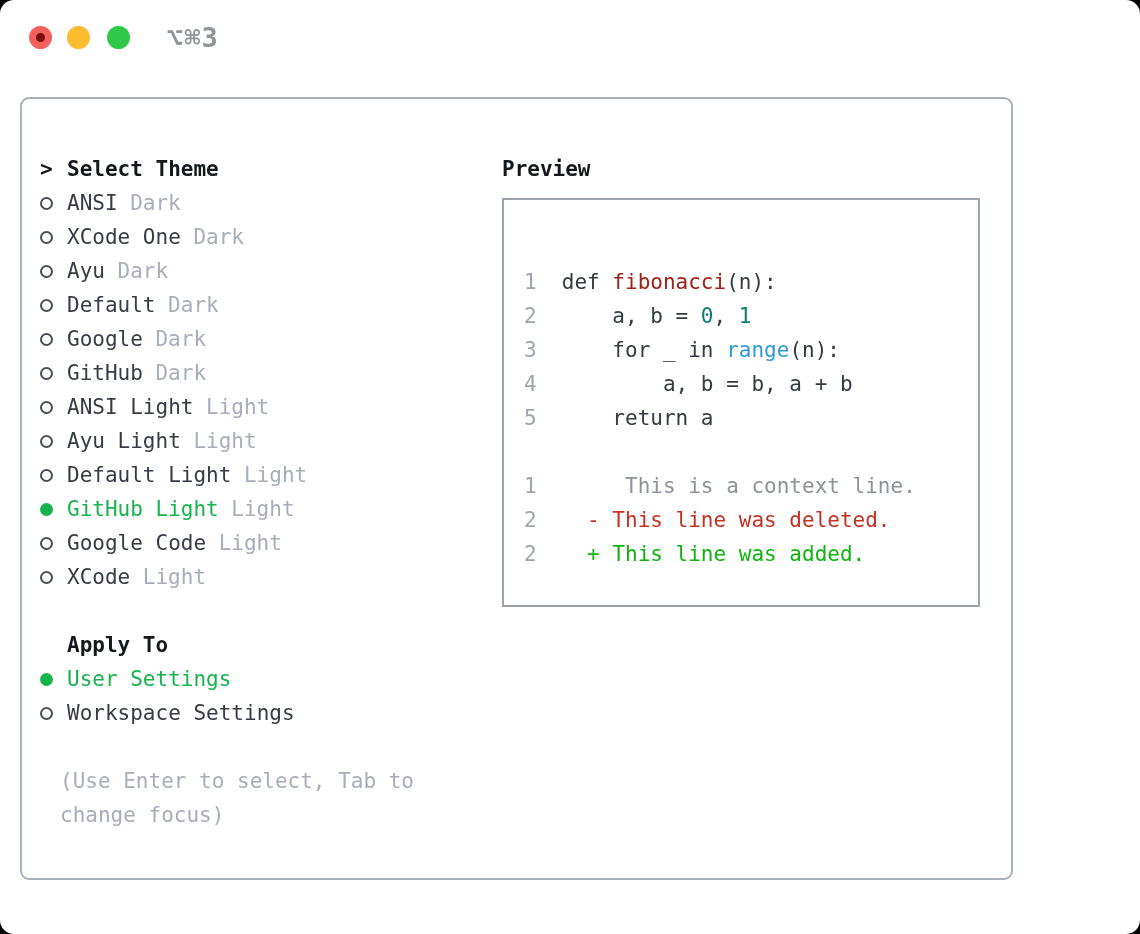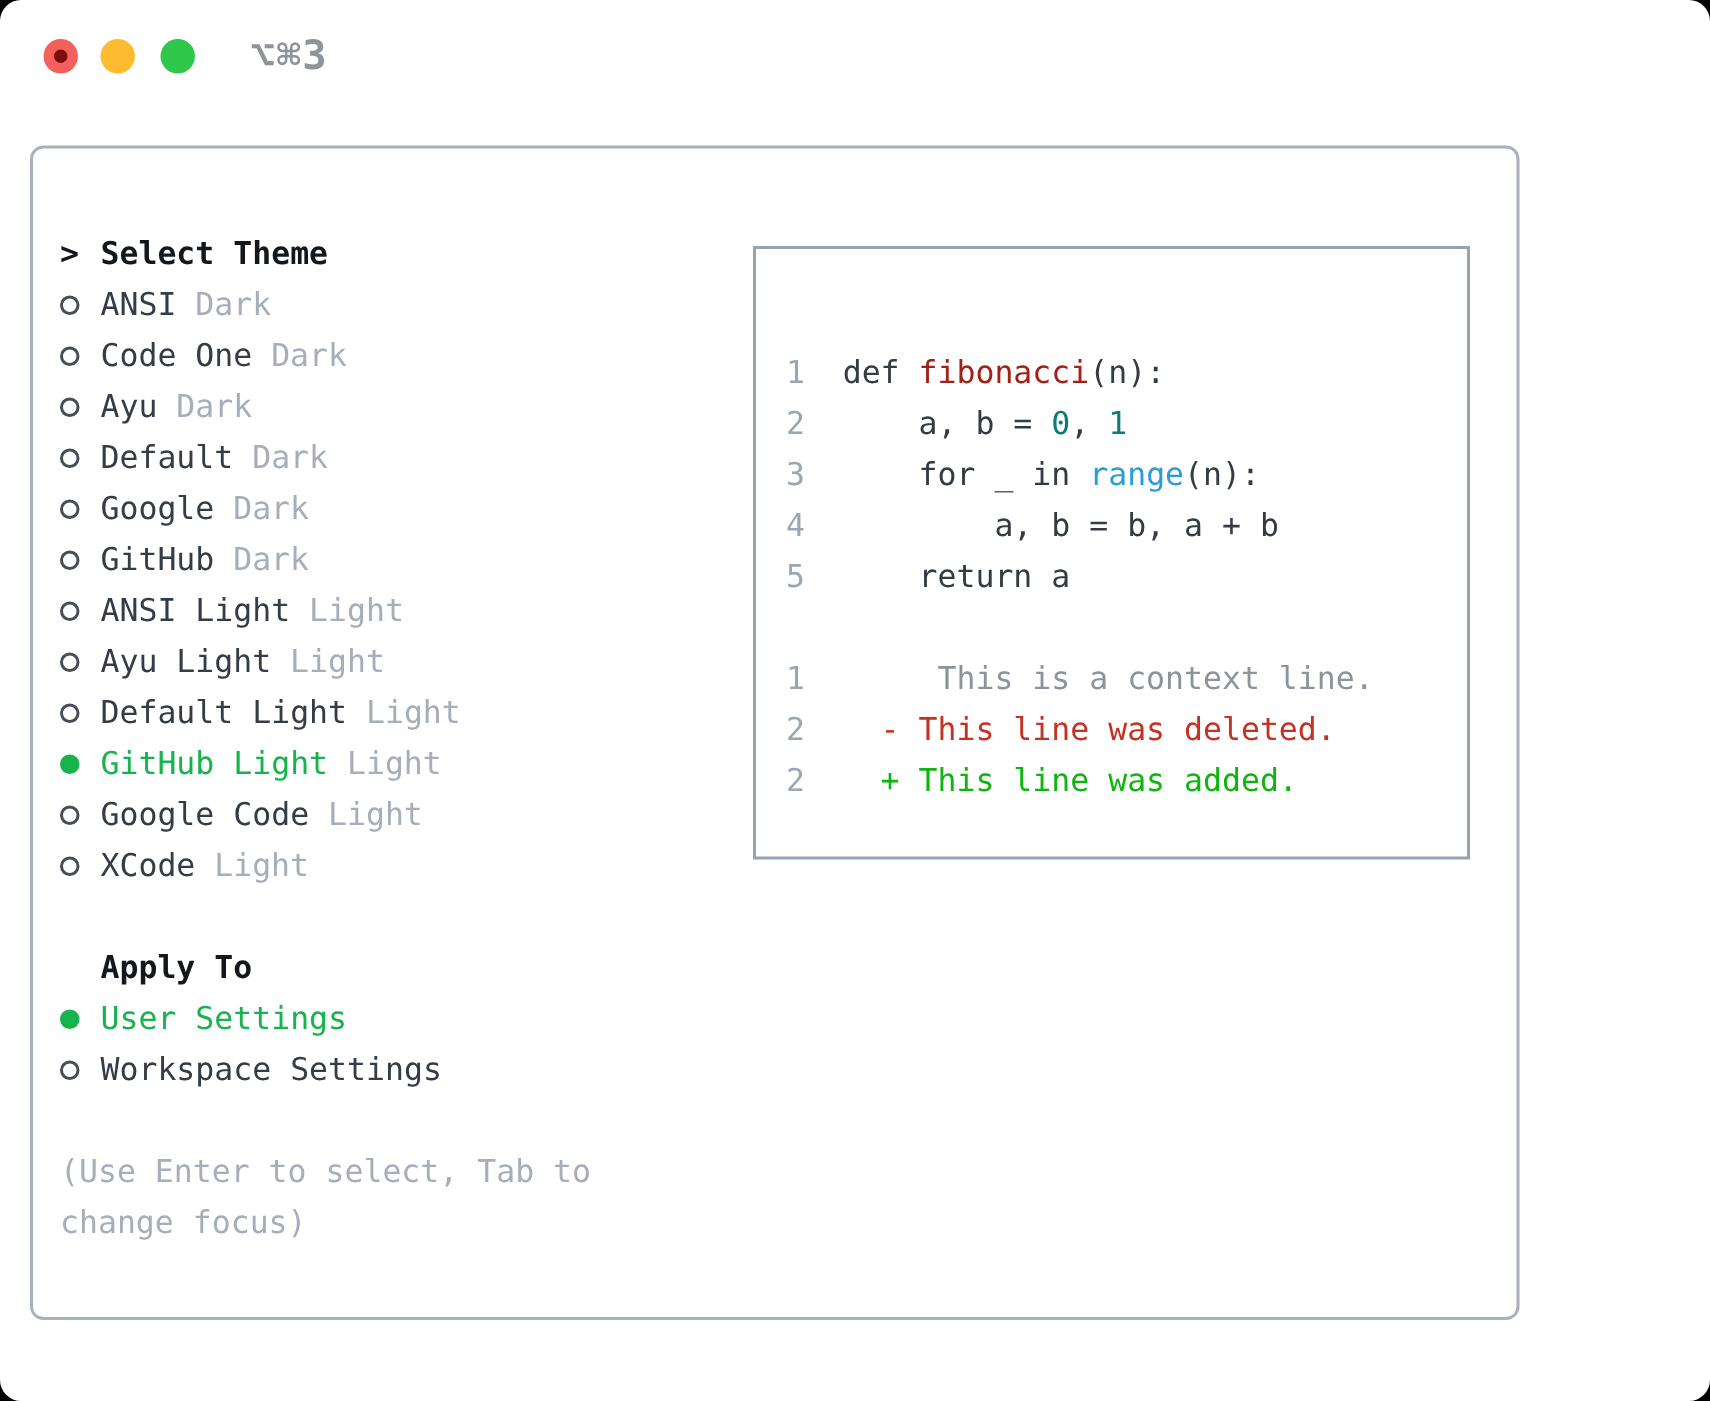--- a/index.html
+++ b/index.html
@@ -71,21 +71,21 @@
     background: var(--selection-green);
   }
   .hdr { font-weight: bold; color: #14181c; }
   .theme-name { color: #353c45; }
   .theme-name.selected { color: var(--selection-green); }
   .theme-tag { color: var(--muted-gray); margin-left: 12.6px; }
   .apply-section { margin-top: 34px; }
   .hint {
     margin-top: 34px; width: 400px;
     color: var(--muted-gray);
-    white-space: normal; word-wrap: break-word;
+    white-space: normal; word-wrap: break-word; margin-left: 20px;
   }
   
   .preview-box {
     margin-top: 12px;
     width: 478px; height: 409px;
     border: 2px solid var(--preview-border);
     box-sizing: border-box;
     padding: 65px 0 0 20px;
     overflow: hidden;
   }
@@ -131,21 +131,21 @@
             <span class="marker">
               <span class="circle"></span>
             </span>
             <span class="theme-name">ANSI</span>
             <span class="theme-tag">Dark</span>
           </div>
           <div class="row">
             <span class="marker">
               <span class="circle"></span>
             </span>
-            <span class="theme-name">Code One</span>
+            <span class="theme-name">XCode One</span>
             <span class="theme-tag">Dark</span>
           </div>
           <div class="row">
             <span class="marker">
               <span class="circle"></span>
             </span>
             <span class="theme-name">Ayu</span>
             <span class="theme-tag">Dark</span>
           </div>
           <div class="row">
@@ -231,20 +231,23 @@
               </span>
               <span class="theme-name">Workspace Settings</span>
             </div>
           </div>
       </div>
 
       <div class="hint">(Use Enter to select, Tab to change focus)</div>
     </div>
 
     <div class="right-col">
+      <div class="row">
+        <span class="hdr">Preview</span>
+      </div>
       <div class="preview-box" id="preview-box">
           <div class="code-line"><span class="ln">1</span><span class="seg-code">def </span><span class="seg-func">fibonacci</span><span class="seg-code">(n):</span></div>
           <div class="code-line"><span class="ln">2</span><span class="seg-code">    a, b = </span><span class="seg-num">0</span><span class="seg-code">, </span><span class="seg-num">1</span></div>
           <div class="code-line"><span class="ln">3</span><span class="seg-code">    for _ in </span><span class="seg-builtin">range</span><span class="seg-code">(n):</span></div>
           <div class="code-line"><span class="ln">4</span><span class="seg-code">        a, b = b, a + b</span></div>
           <div class="code-line"><span class="ln">5</span><span class="seg-code">    return a</span></div>
           <div class="code-line"><span class="ln"></span></div>
           <div class="code-line"><span class="ln">1</span><span class="seg-context">     This is a context line.</span></div>
           <div class="code-line"><span class="ln">2</span><span class="seg-deleted">  - This line was deleted.</span></div>
           <div class="code-line"><span class="ln">2</span><span class="seg-added">  + This line was added.</span></div>

